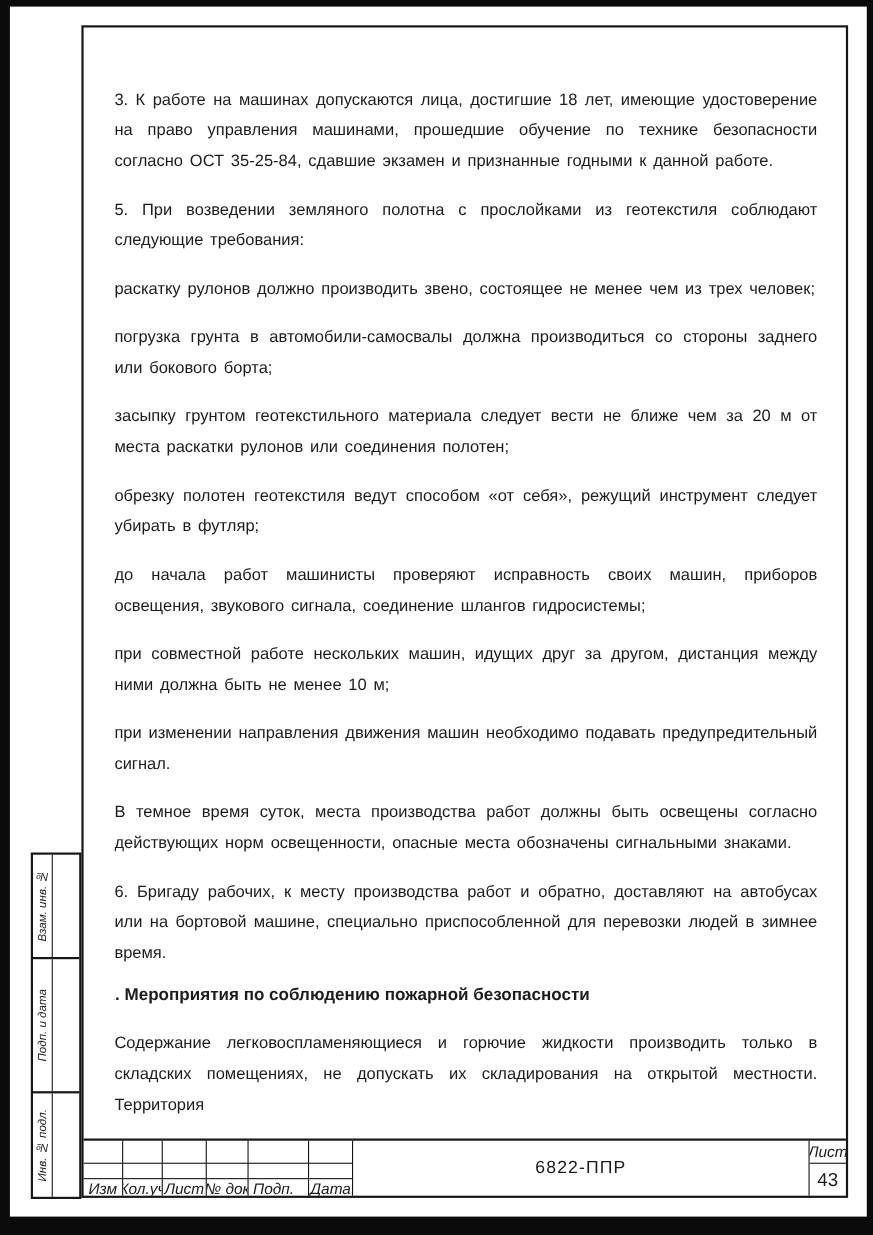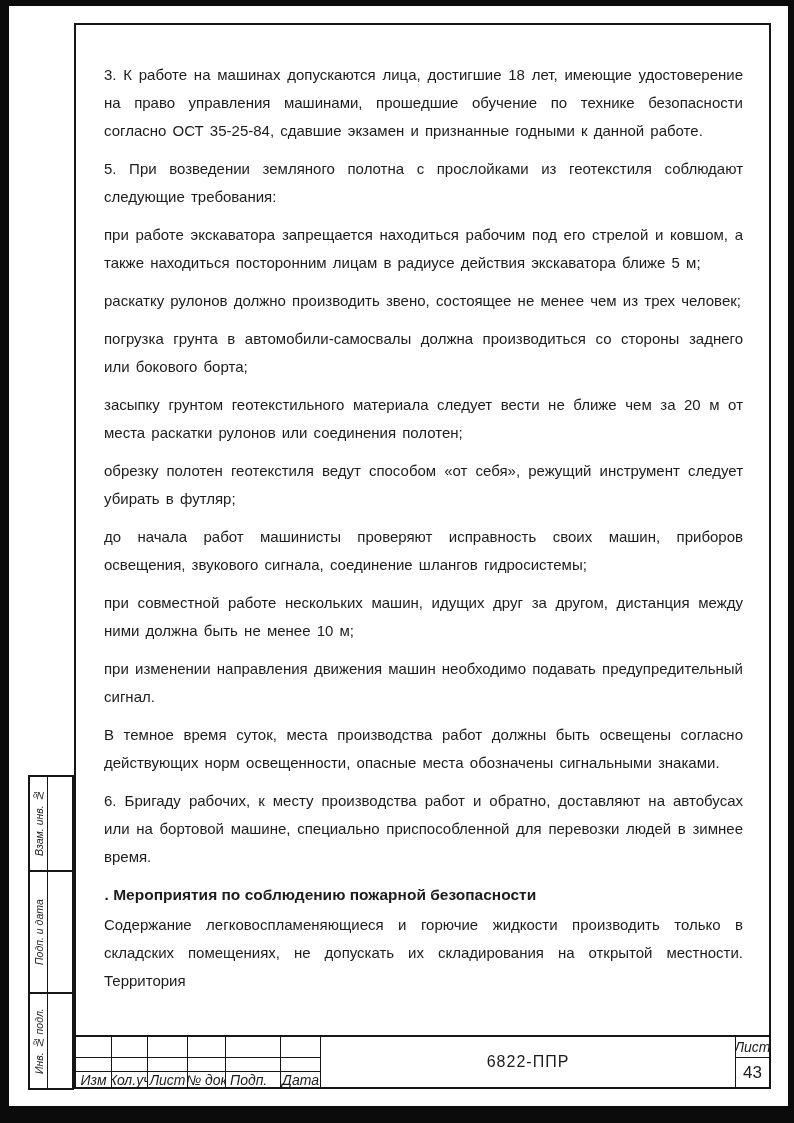--- a/index.html
+++ b/index.html
@@ -17,21 +17,21 @@
   
   .frame{
     position:absolute;left:74px;top:23px;width:697px;height:1066px;
     border:2px solid #161616;box-sizing:border-box;
   }
   .textcol{
     position:absolute;left:28px;right:26px;top:36px;bottom:58px;
     overflow:hidden;
   }
   .textcol p{
-    margin:0 0 10px 0;font-size:15px;line-height:28px;
+    margin:16px 0 10px 0;font-size:15px;line-height:28px;
     text-align:justify;word-spacing:2px;
   }
   p.closing{text-align-last:justify;}
   .section-heading{
     margin:4px 0 2px -21px;font-size:15.5px;font-weight:bold;line-height:28px;
     white-space:nowrap;
   }
   
   .sidebar{
     position:absolute;left:28px;top:775px;width:46px;height:315px;
@@ -97,21 +97,20 @@
       <span class="sb-label">Инв. № подл.</span>
       <span class="sb-blank"></span>
     </div>
   </div>
 
   <div class="frame">
 
     <div class="textcol">
       <p>3. К работе на машинах допускаются лица, достигшие 18 лет, имеющие удостоверение на право управления машинами, прошедшие обучение по технике безопасности согласно ОСТ 35-25-84, сдавшие экзамен и признанные годными к данной работе.</p>
       <p>5. При возведении земляного полотна с прослойками из геотекстиля  соблюдают следующие требования:</p>
-      <p>при работе экскаватора запрещается находиться рабочим под его стрелой и ковшом, а также находиться посторонним лицам в радиусе действия экскаватора ближе 5 м;</p>
       <p>раскатку рулонов должно производить звено, состоящее не менее чем из трех человек;</p>
       <p>погрузка грунта в автомобили-самосвалы должна производиться со стороны заднего или бокового борта;</p>
       <p>засыпку грунтом геотекстильного материала следует вести не ближе чем за 20 м от места раскатки рулонов или соединения полотен;</p>
       <p>обрезку полотен геотекстиля ведут способом «от себя», режущий инструмент следует убирать в футляр;</p>
       <p>до начала работ машинисты проверяют исправность своих машин, приборов освещения, звукового сигнала, соединение шлангов гидросистемы;</p>
       <p>при совместной работе нескольких машин, идущих друг за другом, дистанция между ними должна быть не менее 10 м;</p>
       <p>при изменении направления движения машин необходимо подавать предупредительный сигнал.</p>
       <p>В темное время суток, места производства работ должны быть освещены согласно действующих норм освещенности, опасные места обозначены сигнальными знаками.</p>
       <p>6. Бригаду рабочих, к месту производства работ и обратно, доставляют на автобусах или на бортовой машине, специально приспособленной для перевозки людей в зимнее время.</p>
       <div class="section-heading">6.2. Мероприятия по соблюдению пожарной безопасности</div>

